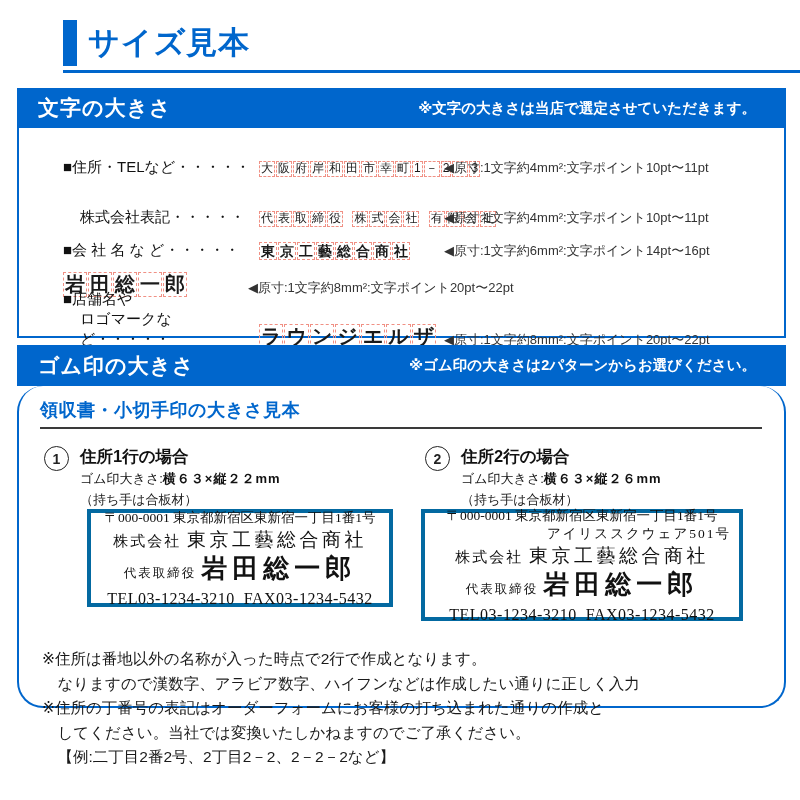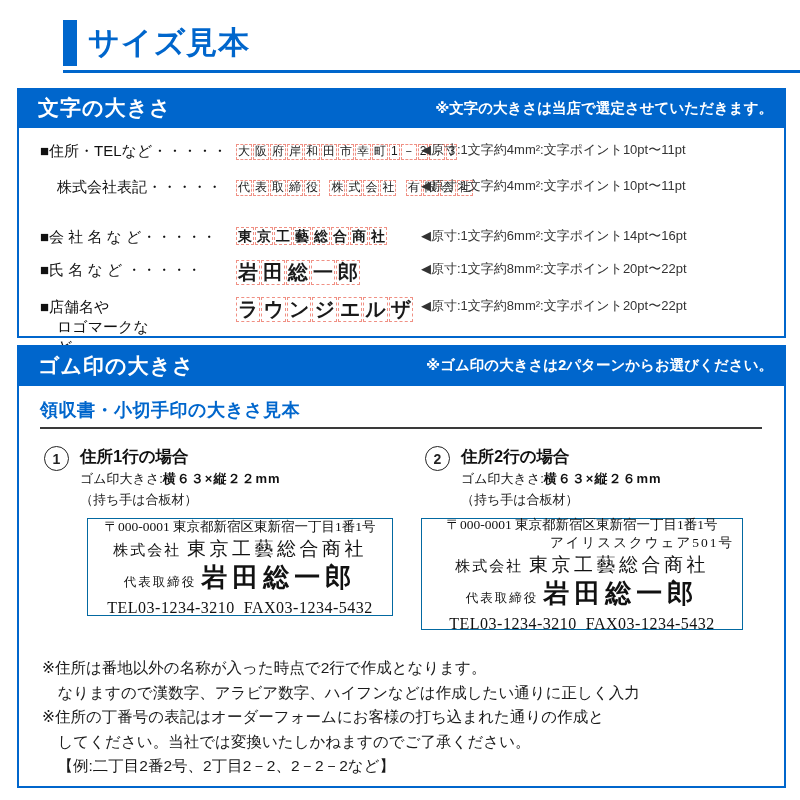--- a/index.html
+++ b/index.html
@@ -12,35 +12,35 @@
   .page-title-wrap{position:absolute;left:17px;top:20px;width:764px;padding-left:46px;}
   .page-title-row{display:flex;align-items:center;}
   .title-bar{width:14px;height:46px;background:#0066CC;flex:0 0 auto;}
   .page-title{margin-left:11px;font-size:31px;font-weight:bold;color:#0066CC;letter-spacing:1px;}
   .title-underline{margin-top:4px;height:3px;background:#0066CC;width:100%;}
 
   
   .sec-header{
     position:absolute;left:17px;width:769px;height:40px;background:#0066CC;
     display:flex;align-items:center;justify-content:space-between;
-    padding:0 13px 0 21px;box-sizing:border-box;color:#fff;
+    padding:0 30px 0 21px;box-sizing:border-box;color:#fff;
   }
   .sec-header .sec-title{font-size:21px;font-weight:bold;letter-spacing:1px;}
   .sec-header .sec-note{font-size:14.5px;font-weight:bold;}
 
   
   .sec-box{
     position:absolute;left:17px;width:769px;background:#fff;
     border:2px solid #0066CC;border-top:none;box-sizing:border-box;
   }
   #text-size-box{top:128px;height:210px;padding:13px 0 0 21px;}
-  #stamp-size-box{top:386px;height:402px;padding:12px 0 0 0;}
-
-  
-  .ts-row{display:flex;align-items:flex-start;}
+  #stamp-size-box{top:386px;height:322px;padding:12px 0 0 0;border-radius:26px;}
+
+  
+  .ts-row{display:flex;align-items:flex-end;margin-left:23px;}
   .ts-label{width:196px;font-size:15px;color:#111;flex:0 0 auto;line-height:20px;}
   .ts-label .l2{padding-left:17px;}
   .ts-sample{width:185px;flex:0 0 auto;white-space:nowrap;}
   .ts-desc{font-size:13px;color:#333;white-space:nowrap;}
   .r1{height:36px;} .r2{height:50px;} .r3{height:33px;} .r4{height:37px;} .r5{height:52px;}
 
   .char-box{
     display:inline-block;border:1px dashed #F09084;padding:0 1px;margin:0 1px 0 0;
     line-height:1.15;
   }
@@ -64,21 +64,21 @@
     display:flex;align-items:center;justify-content:center;
     font-size:14px;font-weight:bold;color:#222;flex:0 0 auto;margin-top:1px;
   }
   .opt-texts{margin-left:11px;}
   .opt-title{font-size:16.5px;font-weight:bold;color:#111;line-height:22px;}
   .opt-size{font-size:13px;color:#111;line-height:24px;}
   .opt-size b{letter-spacing:1px;}
   .opt-material{font-size:13px;color:#222;line-height:18px;}
 
   .stamp{
-    border:1px solid #0369a1;background:#fff;margin-top:9px;
+    border:4px solid #0369a1;background:#fff;
     font-family:"Liberation Serif","DejaVu Serif",serif;color:#111;
     display:flex;flex-direction:column;justify-content:center;align-items:center;
     box-sizing:border-box;
   }
   .stamp-1{width:306px;height:98px;margin-left:43px;}
   .stamp-2{width:322px;height:112px;margin-left:0;}
   .stamp div{white-space:pre;}
   .st-addr{font-size:13.5px;line-height:19px;}
   .st-addr2{font-size:13.5px;line-height:18px;align-self:flex-end;padding-right:8px;letter-spacing:2px;}
   .st-company{line-height:25px;}
@@ -134,23 +134,20 @@
     <div class="ts-label">
       <div class="l1">■会 社 名 な ど・・・・・</div>
     </div>
     <div class="ts-sample">
       <span class="s-md"><span class="char-box">東</span><span class="char-box">京</span><span class="char-box">工</span><span class="char-box">藝</span><span class="char-box">総</span><span class="char-box">合</span><span class="char-box">商</span><span class="char-box">社</span></span>
     </div>
     <div class="ts-desc">◀原寸:1文字約6mm²:文字ポイント14pt〜16pt</div>
   </div>
 
   <div class="ts-row r4">
-    <div class="ts-label">
-      <div class="l1">■氏 名 な ど ・・・・・</div>
-    </div>
     <div class="ts-sample">
       <span class="s-lg"><span class="char-box">岩</span><span class="char-box">田</span><span class="char-box">総</span><span class="char-box">一</span><span class="char-box">郎</span></span>
     </div>
     <div class="ts-desc">◀原寸:1文字約8mm²:文字ポイント20pt〜22pt</div>
   </div>
 
   <div class="ts-row r5">
     <div class="ts-label">
       <div class="l1">■店舗名や</div>
       <div class="l2">ロゴマークなど・・・・・</div>

